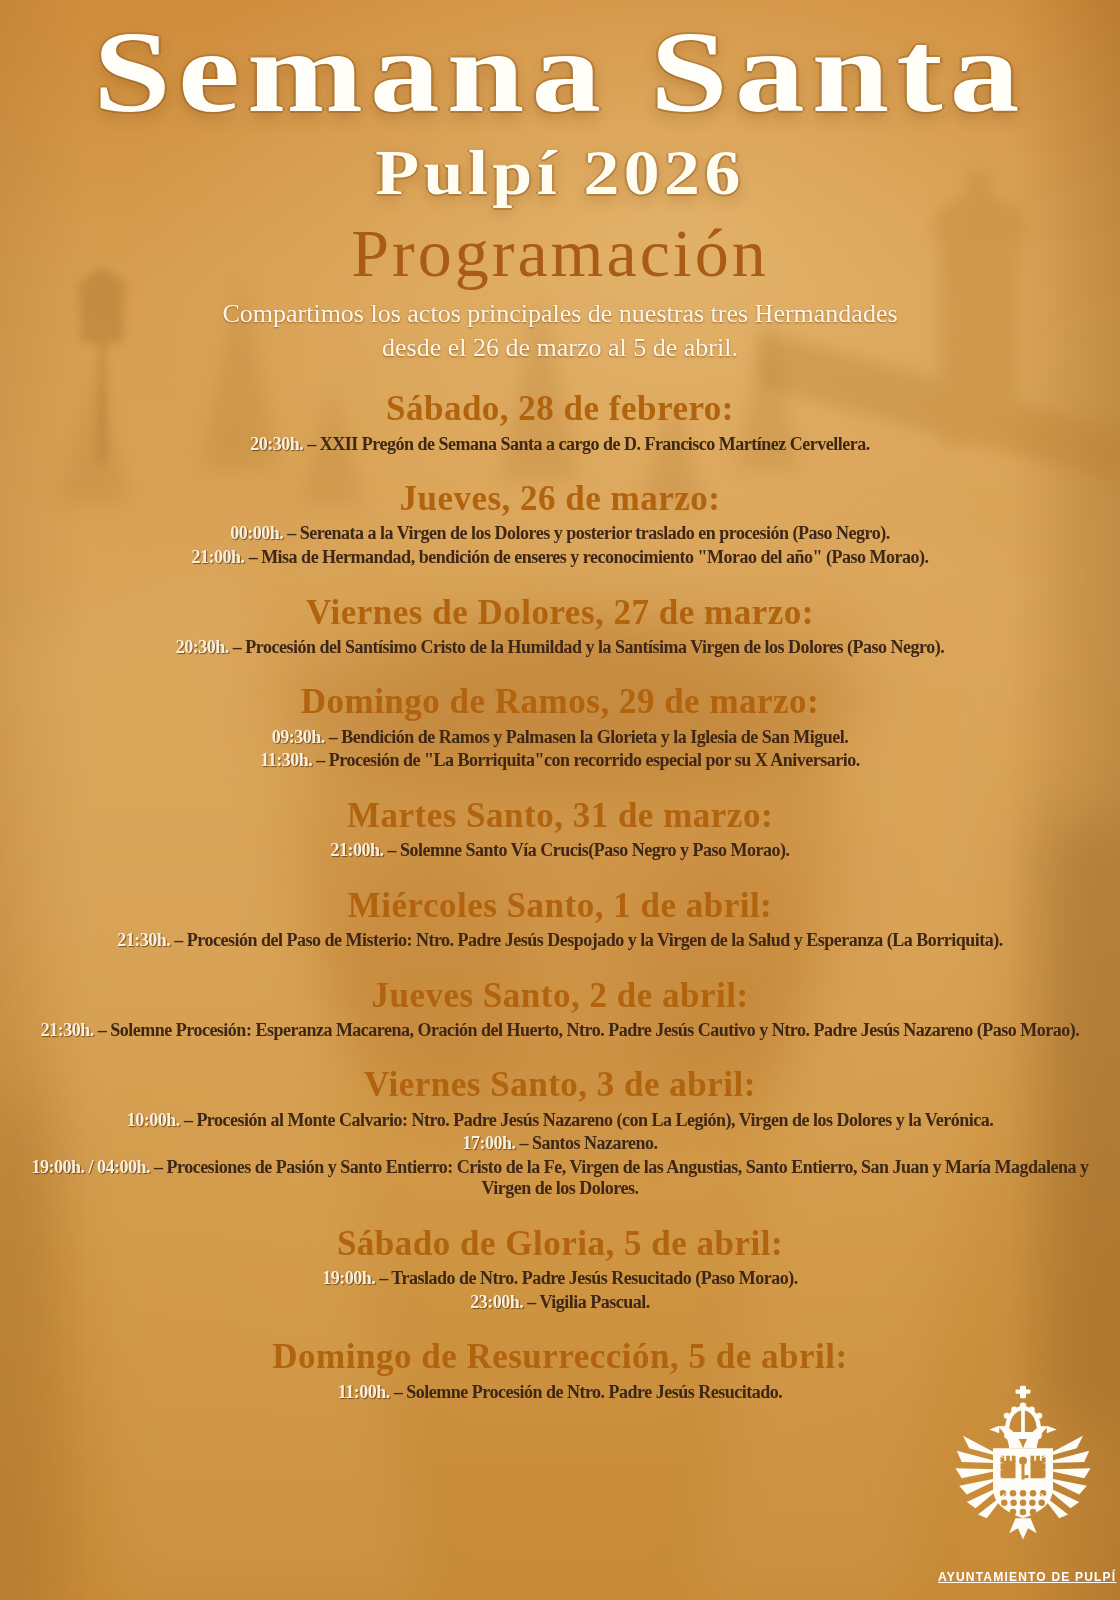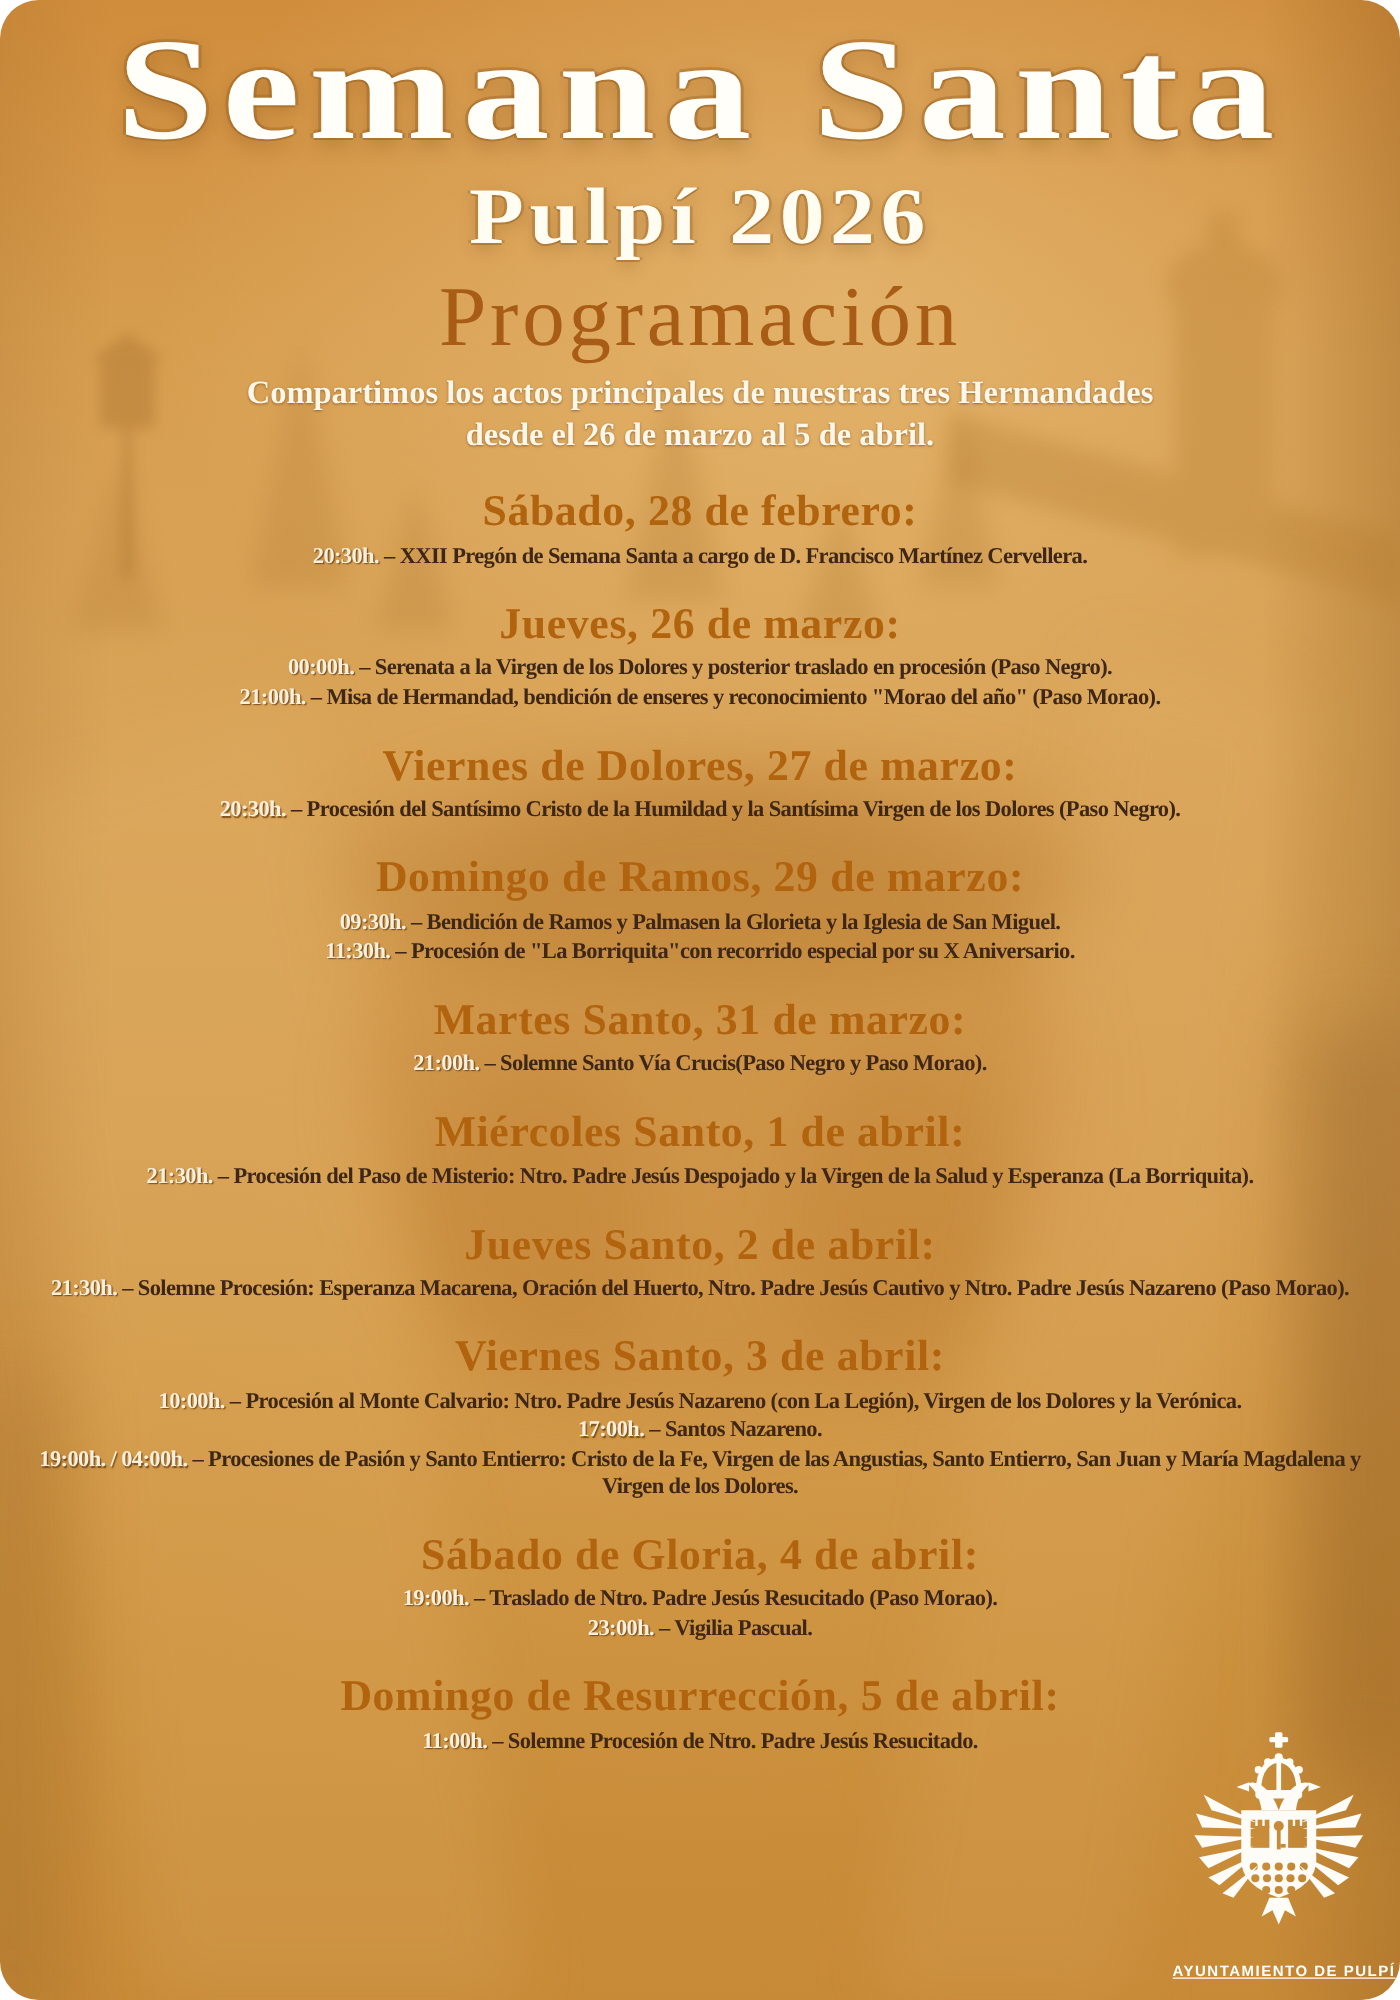--- a/index.html
+++ b/index.html
@@ -11,21 +11,20 @@
   .poster {
     position: relative;
     width: 1120px; height: 1600px;
     overflow: hidden;
     background:
       linear-gradient(270deg, rgba(138,86,26,0.30), rgba(138,86,26,0) 10%),
       linear-gradient(90deg, rgba(150,95,32,0.16), rgba(150,95,32,0) 8%),
       radial-gradient(760px 560px at 60% 15%, rgba(238,199,134,0.50), rgba(238,199,134,0) 72%),
       radial-gradient(900px 760px at 50% 55%, rgba(216,160,82,0.45), rgba(216,160,82,0) 78%),
       linear-gradient(180deg, #d08d3c 0%, #d79e50 18%, #d9a458 36%, #d59e51 58%, #cd9340 78%, #c78a37 100%);
-    border-radius: 31px;
   }
   .bg-art { position: absolute; left: 0; top: 0; z-index: 1; }
   .content {
     position: relative; z-index: 2;
     text-align: center;
     padding-top: 12px;
   }
   .title {
     margin: 0;
     font-size: 116px;
@@ -62,21 +61,21 @@
     line-height: 1.0;
     font-weight: 400;
     letter-spacing: 3px;
     color: #a85c16;
   }
   .intro {
     margin: 10px auto 12px auto;
     max-width: 900px;
     font-size: 26px;
     line-height: 1.32;
-    font-weight: 700;
+    font-weight: 400;
     color: #fdf7ea;
     text-shadow: 0 1px 2px rgba(110,65,20,0.65);
   }
   .schedule { margin-top: 4px; }
   .day-section { margin-top: 24px; }
   .day-heading {
     margin: 0 0 4px 0;
     font-size: 35px;
     line-height: 1.15;
     font-weight: 700;
@@ -209,21 +208,21 @@
   </section>
         <section class="day-section">
     <h2 class="day-heading">Viernes Santo, 3 de abril:</h2>
     <div class="events">
             <p class="event-line"><span class="event-time">10:00h.</span> <span class="event-text">– Procesión al Monte Calvario: Ntro. Padre Jesús Nazareno (con La Legión), Virgen de los Dolores y la Verónica.</span></p>
             <p class="event-line"><span class="event-time">17:00h.</span> <span class="event-text">– Santos Nazareno.</span></p>
             <p class="event-line"><span class="event-time">19:00h. / 04:00h.</span> <span class="event-text">– Procesiones de Pasión y Santo Entierro: Cristo de la Fe, Virgen de las Angustias, Santo Entierro, San Juan y María Magdalena y Virgen de los Dolores.</span></p>
           </div>
   </section>
         <section class="day-section">
-    <h2 class="day-heading">Sábado de Gloria, 4 de abril:</h2>
+    <h2 class="day-heading">Sábado de Gloria, 5 de abril:</h2>
     <div class="events">
             <p class="event-line"><span class="event-time">19:00h.</span> <span class="event-text">– Traslado de Ntro. Padre Jesús Resucitado (Paso Morao).</span></p>
             <p class="event-line"><span class="event-time">23:00h.</span> <span class="event-text">– Vigilia Pascual.</span></p>
           </div>
   </section>
         <section class="day-section">
     <h2 class="day-heading">Domingo de Resurrección, 5 de abril:</h2>
     <div class="events">
             <p class="event-line"><span class="event-time">11:00h.</span> <span class="event-text">– Solemne Procesión de Ntro. Padre Jesús Resucitado.</span></p>
           </div>

